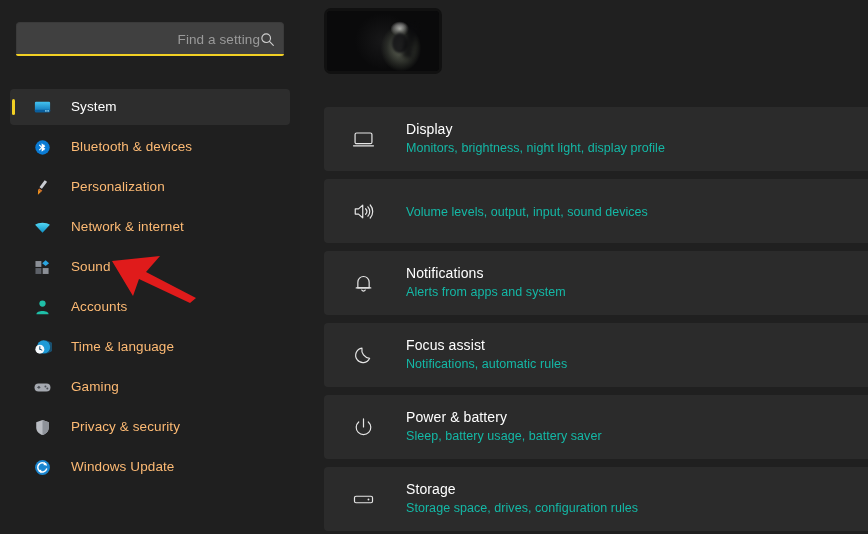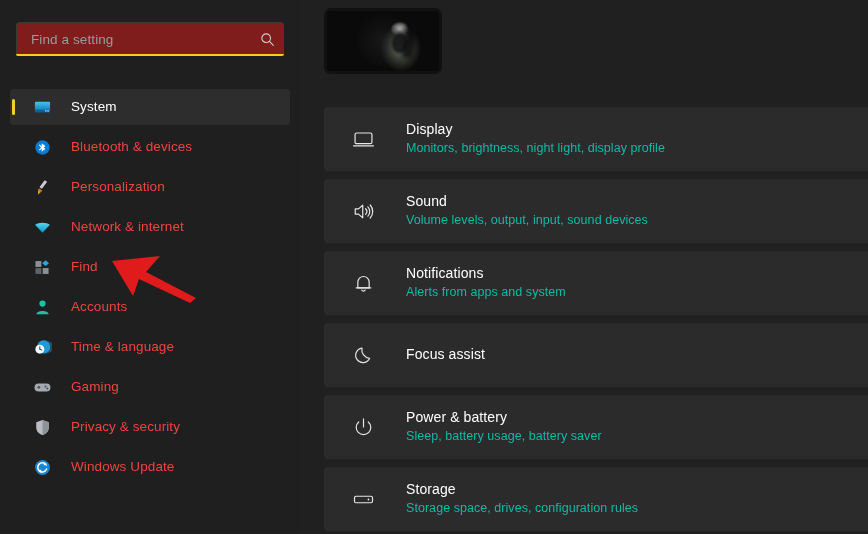--- a/index.html
+++ b/index.html
@@ -35,27 +35,28 @@
   .search-wrap {
     margin: 0 16px 0 16px;
     position: relative;
     height: 34px;
   }
 
   .search-box {
     position: relative;
     width: 268px;
     height: 34px;
-    background: #7f1d1d;
+    background: #404040;
     border: 1px solid #3a3a3a;
     border-bottom: none;
     border-radius: 4px 4px 3px 3px;
     display: flex;
     align-items: center;
     padding: 0 8px 0 14px;
+    text-align: right;
   }
 
   .search-placeholder {
     font-size: 13.5px;
     color: #9a9a9a;
     letter-spacing: 0.1px;
     flex: 1;
     line-height: 1;
   }
 
@@ -111,21 +112,21 @@
     flex: 0 0 20px;
     display: flex;
     align-items: center;
     justify-content: center;
   }
   .nav-icon svg { display: block; }
 
   .nav-label {
     margin-left: 19px;
     font-size: 13.5px;
-    color: #ef4444;
+    color: #fdba74;
     line-height: 1;
     white-space: nowrap;
     letter-spacing: 0.1px;
   }
   .nav-item.selected .nav-label { color: #ffffff; }
 
   
   #content {
     position: relative;
     flex: 1;
@@ -321,21 +322,21 @@
       <div class="nav-item">
 
         <span class="nav-icon">
           <svg width="19" height="19" viewBox="0 0 20 20">
             <rect x="2.6" y="3.2" width="6.2" height="6.2" fill="#8b8f96"></rect>
             <rect x="2.6" y="10.6" width="6.2" height="6.2" fill="#5d6168"></rect>
             <rect x="10.2" y="10.6" width="6.2" height="6.2" fill="#8b8f96"></rect>
             <path d="M13.3 2.4 L16.9 5.4 L13.3 8.4 L9.7 5.4 Z" fill="#2aa5e0"></path>
           </svg>
         </span>
-        <span class="nav-label">Find</span>
+        <span class="nav-label">Sound</span>
       </div>
 
       <div class="nav-item">
 
         <span class="nav-icon">
           <svg width="19" height="19" viewBox="0 0 20 20">
             <circle cx="10" cy="5.8" r="3.3" fill="#1fbfa8"></circle>
             <path d="M3.6 17.2 C3.6 12.6, 16.4 12.6, 16.4 17.2 Z" fill="#1fbfa8"></path>
           </svg>
         </span>
@@ -427,21 +428,20 @@
       <div class="card">
         <span class="card-icon">
           <svg width="23" height="23" viewBox="0 0 24 24" fill="none" stroke="#e6e6e6" stroke-width="1.25">
             <path d="M3.4 9.3 L6.8 9.3 L11.2 5.4 L11.2 18.6 L6.8 14.7 L3.4 14.7 Z" stroke-linejoin="round"></path>
             <path d="M14.2 9.1 A4.2 4.2 0 0 1 14.2 14.9" stroke-linecap="round"></path>
             <path d="M16.6 7.1 A7.2 7.2 0 0 1 16.6 16.9" stroke-linecap="round"></path>
             <path d="M19.0 5.2 A10.2 10.2 0 0 1 19.0 18.8" stroke-linecap="round"></path>
           </svg>
         </span>
         <div class="card-text">
-          <span class="card-title">Sound</span>
           <span class="card-sub">Volume levels, output, input, sound devices</span>
         </div>
       </div>
 
       <div class="card">
         <span class="card-icon">
           <svg width="23" height="23" viewBox="0 0 24 24" fill="none" stroke="#e6e6e6" stroke-width="1.25">
             <path d="M6.1 16.6 L6.1 10.6 A5.9 5.9 0 0 1 17.9 10.6 L17.9 16.6 Z" stroke-linejoin="round"></path>
             <line x1="4.4" y1="16.6" x2="19.6" y2="16.6" stroke-linecap="round"></line>
             <path d="M10.2 18.9 A2 2 0 0 0 13.8 18.9" stroke-linecap="round"></path>
@@ -454,20 +454,21 @@
       </div>
 
       <div class="card">
         <span class="card-icon">
           <svg width="23" height="23" viewBox="0 0 24 24" fill="none" stroke="#e6e6e6" stroke-width="1.25">
             <path d="M18.4 14.9 A7.6 7.6 0 1 1 10.4 4.3 A8.9 8.9 0 0 0 18.4 14.9 Z" stroke-linejoin="round"></path>
           </svg>
         </span>
         <div class="card-text">
           <span class="card-title">Focus assist</span>
+          <span class="card-sub">Notifications, automatic rules</span>
         </div>
       </div>
 
       <div class="card">
         <span class="card-icon">
           <svg width="23" height="23" viewBox="0 0 24 24" fill="none" stroke="#e6e6e6" stroke-width="1.25">
             <path d="M7.0 6.2 A7.6 7.6 0 1 0 17.0 6.2" stroke-linecap="round"></path>
             <line x1="12" y1="3.0" x2="12" y2="11.4" stroke-linecap="round"></line>
           </svg>
         </span>

